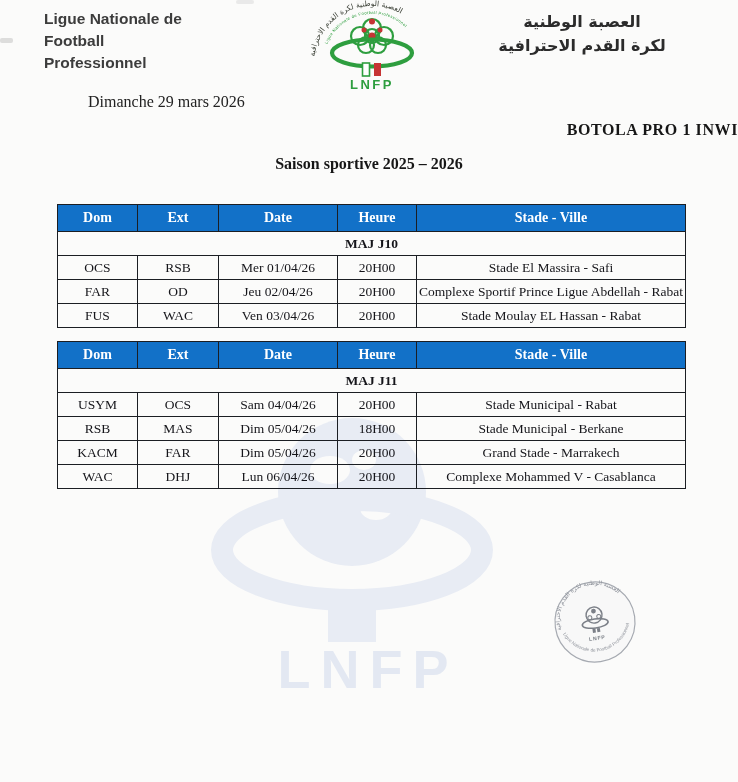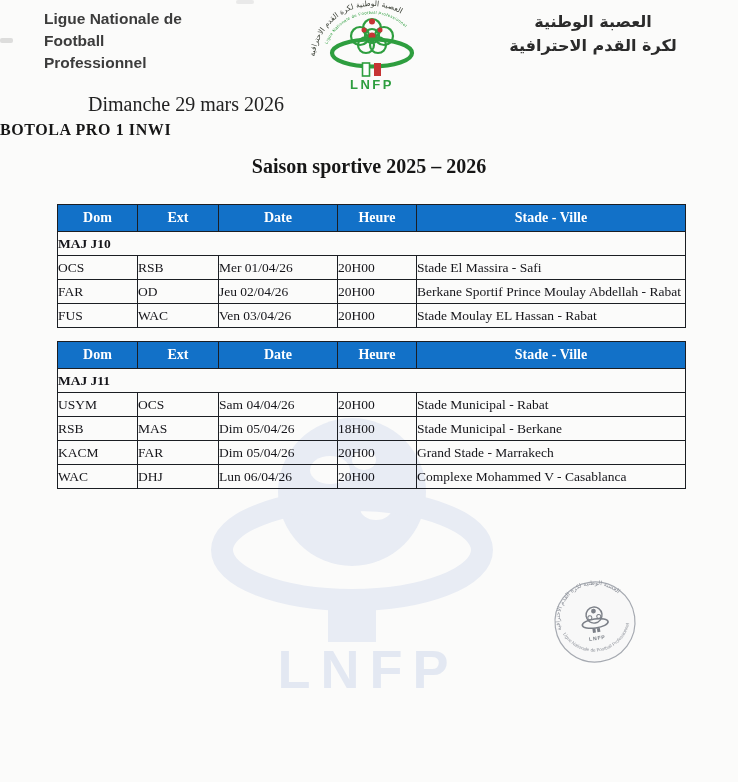--- a/index.html
+++ b/index.html
@@ -9,46 +9,46 @@
     font-family:"Liberation Serif","DejaVu Serif",serif;color:#161616;
   }
   
   .org-fr{
     position:absolute;left:44px;top:8px;width:158px;text-align:left;
     font-family:"Liberation Sans",sans-serif;font-weight:700;
     font-size:15.5px;line-height:1.42;color:#3c3c3c;
   }
   .logo{position:absolute;left:304px;top:0;width:136px;height:92px;}
   .org-ar{
-    position:absolute;left:489px;top:10px;width:208px;text-align:center;direction:rtl;
+    position:absolute;left:478px;top:10px;width:208px;text-align:center;direction:rtl;
     font-family:"DejaVu Sans",sans-serif;font-weight:700;
     font-size:16px;line-height:1.5;color:#2b2b2b;
   }
-  .date-line{position:absolute;left:88px;top:93px;font-size:20px;color:#222;}
+  .date-line{position:absolute;left:88px;top:93px;font-size:16px;color:#222;}
   .title{
-    position:absolute;left:0;top:121px;width:100%;text-align:left;
+    position:absolute;left:0;top:121px;width:100%;text-align:right;
     font-weight:700;font-size:16px;letter-spacing:.6px;
   }
   .subtitle{
     position:absolute;left:0;top:155px;width:100%;text-align:center;
-    font-weight:700;font-size:20px;
+    font-weight:700;font-size:16px;
   }
   
   table.fixtures{
     position:absolute;left:57px;width:628px;border-collapse:collapse;table-layout:fixed;
     z-index:2;
   }
   .t1{top:204px;}
   .t2{top:341px;}
   table.fixtures th{
     background:#1271c8;color:#ffffff;font-weight:700;font-size:14px;
     height:26px;border:1.5px solid #1b1e23;padding:0;
   }
   table.fixtures td{
-    border:1.5px solid #1b1e23;text-align:left;font-size:13.5px;
+    border:1.5px solid #1b1e23;text-align:center;font-size:13.5px;
     height:23px;padding:0;color:#15151a;background:transparent;
   }
   td.group{text-align:left;font-weight:700;font-size:14px;padding-left:6px;height:22px;}
   td.stade{font-size:13px;white-space:nowrap;overflow:visible;margin-top:30px;}
   
   .watermark{position:absolute;left:180px;top:412px;z-index:1;pointer-events:none;}
   .stamp{position:absolute;left:548px;top:578px;z-index:3;transform:rotate(-8deg);}
   
   .artifact-a{position:absolute;left:0;top:38px;width:13px;height:5px;background:#b9b9b9;opacity:.45;border-radius:2px;}
   .artifact-b{position:absolute;left:236px;top:0;width:18px;height:4px;background:#c8c8c8;opacity:.35;border-radius:2px;}
@@ -141,21 +141,21 @@
       <td>RSB</td>
       <td>Mer 01/04/26</td>
       <td>20H00</td>
       <td class="stade">Stade El Massira - Safi</td>
     </tr>
     <tr>
       <td>FAR</td>
       <td>OD</td>
       <td>Jeu 02/04/26</td>
       <td>20H00</td>
-      <td class="stade">Berkane Sportif Prince Moulay Abdellah - Rabat</td>
+      <td class="stade">Complexe Sportif Prince Ligue Abdellah - Rabat</td>
     </tr>
     <tr>
       <td>FUS</td>
       <td>WAC</td>
       <td>Ven 03/04/26</td>
       <td>20H00</td>
       <td class="stade">Stade Moulay EL Hassan - Rabat</td>
     </tr>
   </tbody>
     </table>

